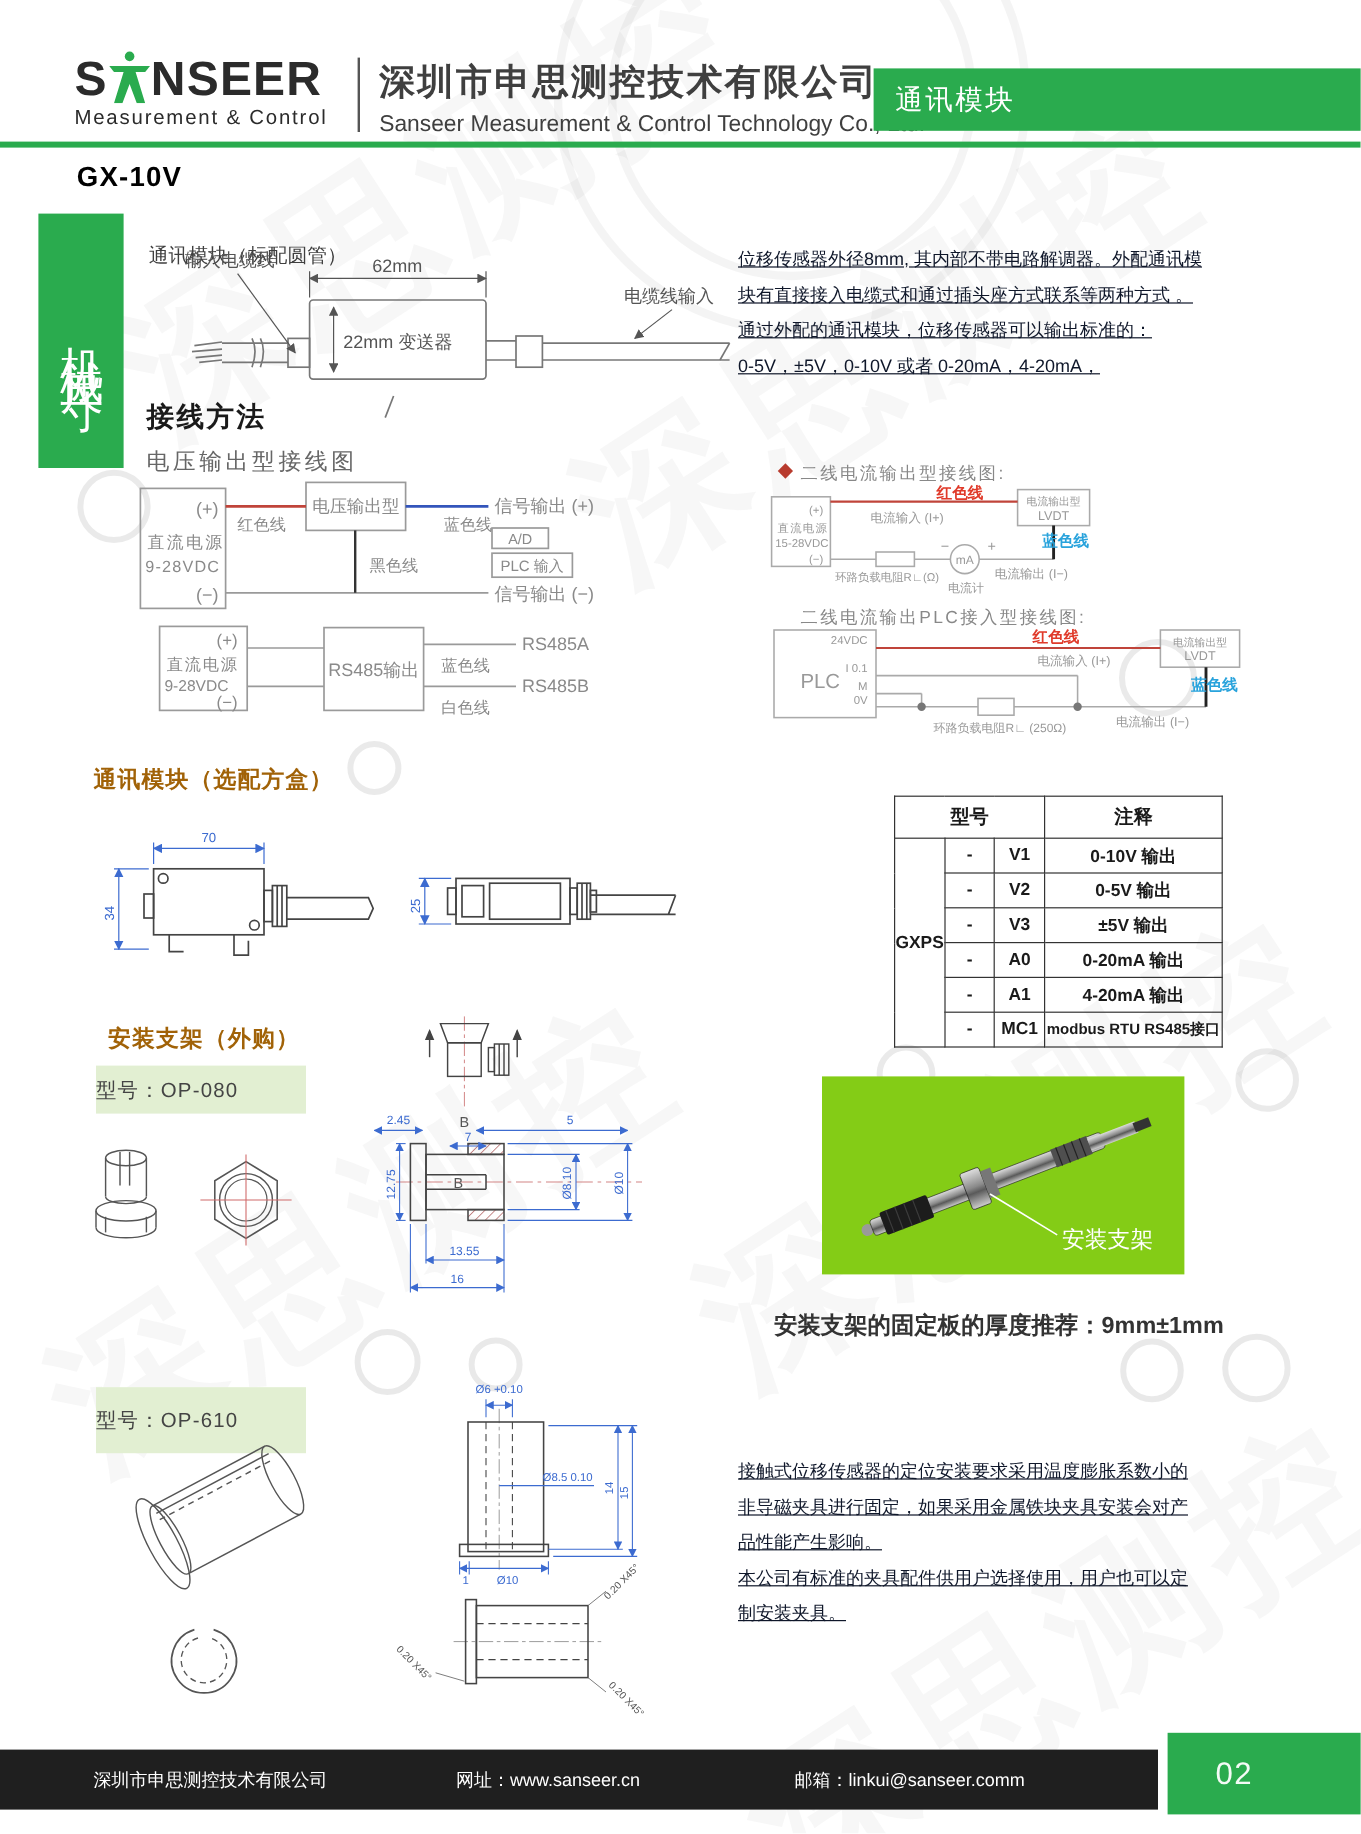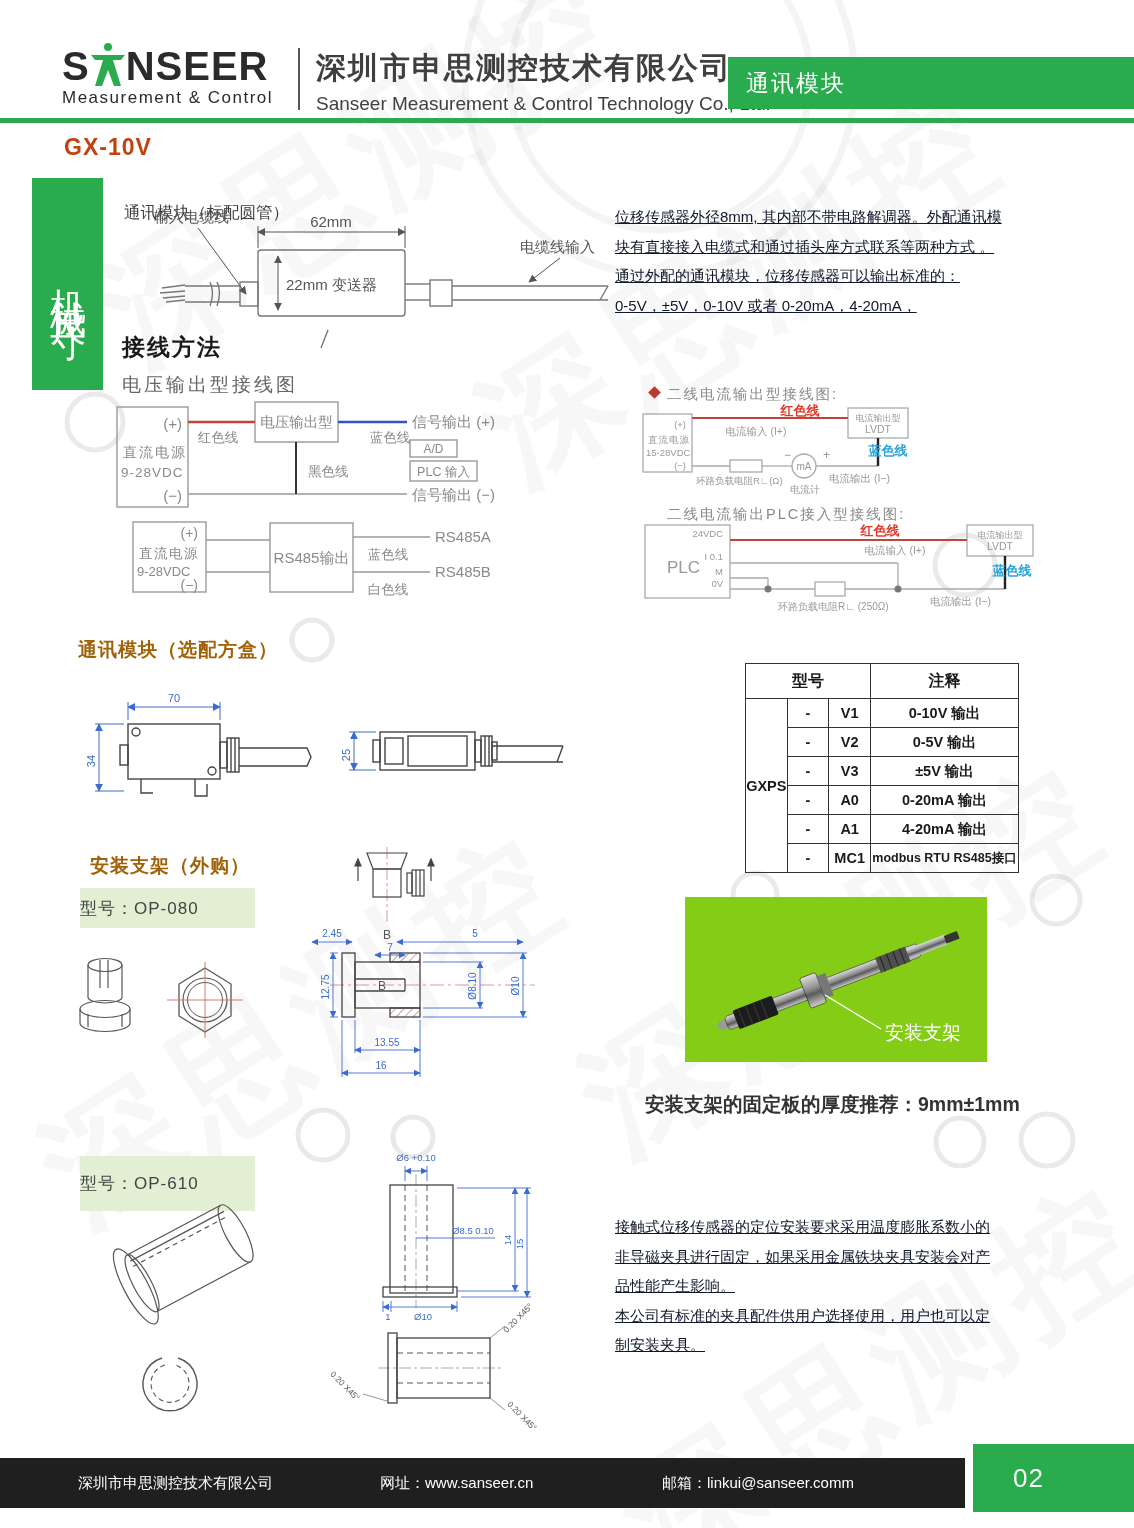--- a/index.html
+++ b/index.html
@@ -9,21 +9,21 @@
   svg text{font-family:"Liberation Sans",sans-serif;}
   
   .logo-main{font-size:40px;font-weight:800;color:#2b2b2b;letter-spacing:1px;line-height:40px;display:flex;align-items:flex-end;}
   .logo-sub{font-size:17px;color:#2b2b2b;letter-spacing:1.5px;margin-top:2px;}
   .company{border-left:2px solid #555;padding-left:16px;}
   .company-cn{font-size:30px;font-weight:600;color:#3f3f3f;letter-spacing:2px;}
   .company-en{font-size:19px;color:#3f3f3f;margin-top:4px;}
   .badge{background:#2aab4e;color:#fff;font-size:23px;letter-spacing:2px;
          display:flex;align-items:center;padding-left:18px;}
   .rule{background:#2aab4e;}
-  .model-title{font-size:23px;font-weight:800;color:#c2410c;letter-spacing:1px;}
+  .model-title{font-size:23px;font-weight:800;color:#000000;letter-spacing:1px;}
   .sidebar{background:#2aab4e;display:flex;align-items:center;justify-content:center;}
   .sidebar span{writing-mode:vertical-rl;color:#fff;font-size:36px;letter-spacing:12px;font-weight:500;}
   .h-small{font-size:16.5px;color:#3f3f3f;margin-top:12px;}
   .h-bold{font-size:23px;font-weight:800;color:#1a1a1a;letter-spacing:2px;}
   .h-med{font-size:19px;font-weight:600;color:#a16207;letter-spacing:1px;font-family:Liberation Serif, serif;}
   .h-serif{font-family:"Liberation Serif",serif;font-size:19px;color:#666;letter-spacing:3px;}
   .para{font-size:15px;line-height:29.5px;color:#0f172a;text-decoration:underline;}
   .tag{background:#e2efd2;color:#444;font-size:17px;display:flex;align-items:center;letter-spacing:1px;}
   .model-table{border-collapse:collapse;font-weight:bold;color:#1a1a1a;table-layout:fixed;}
   .model-table td{border:1.5px solid #333;text-align:center;font-size:14.5px;padding:0;}

